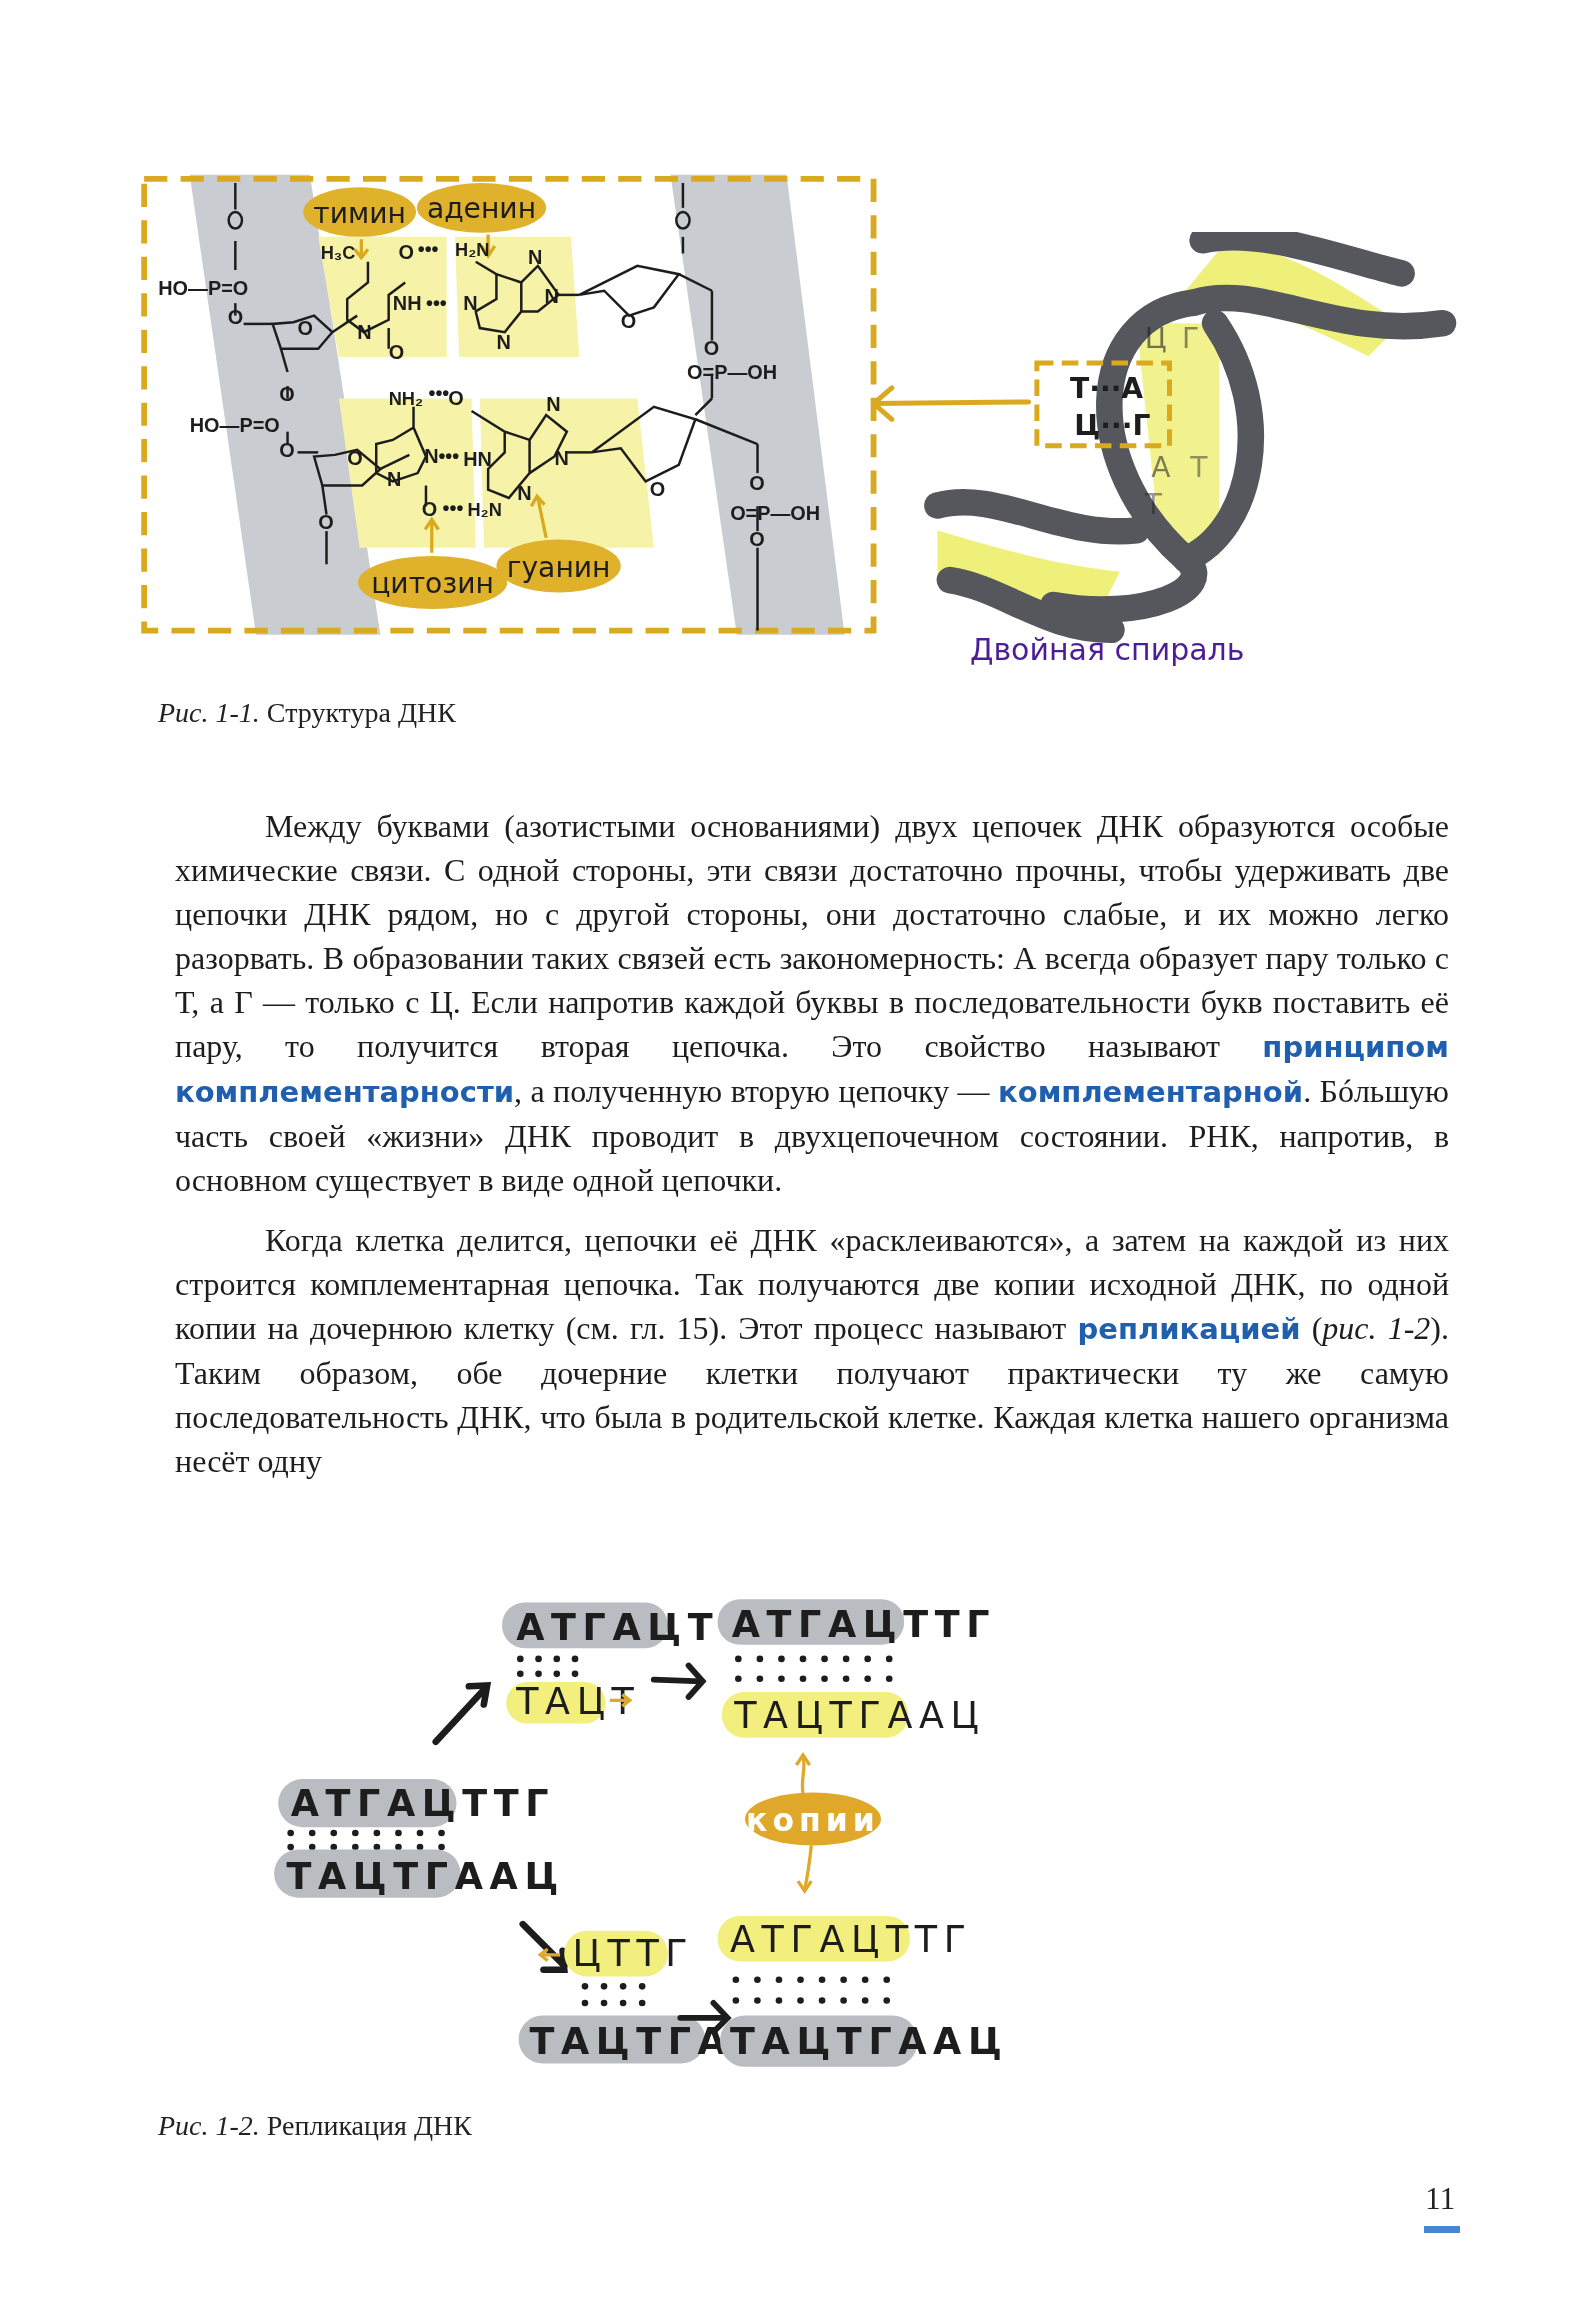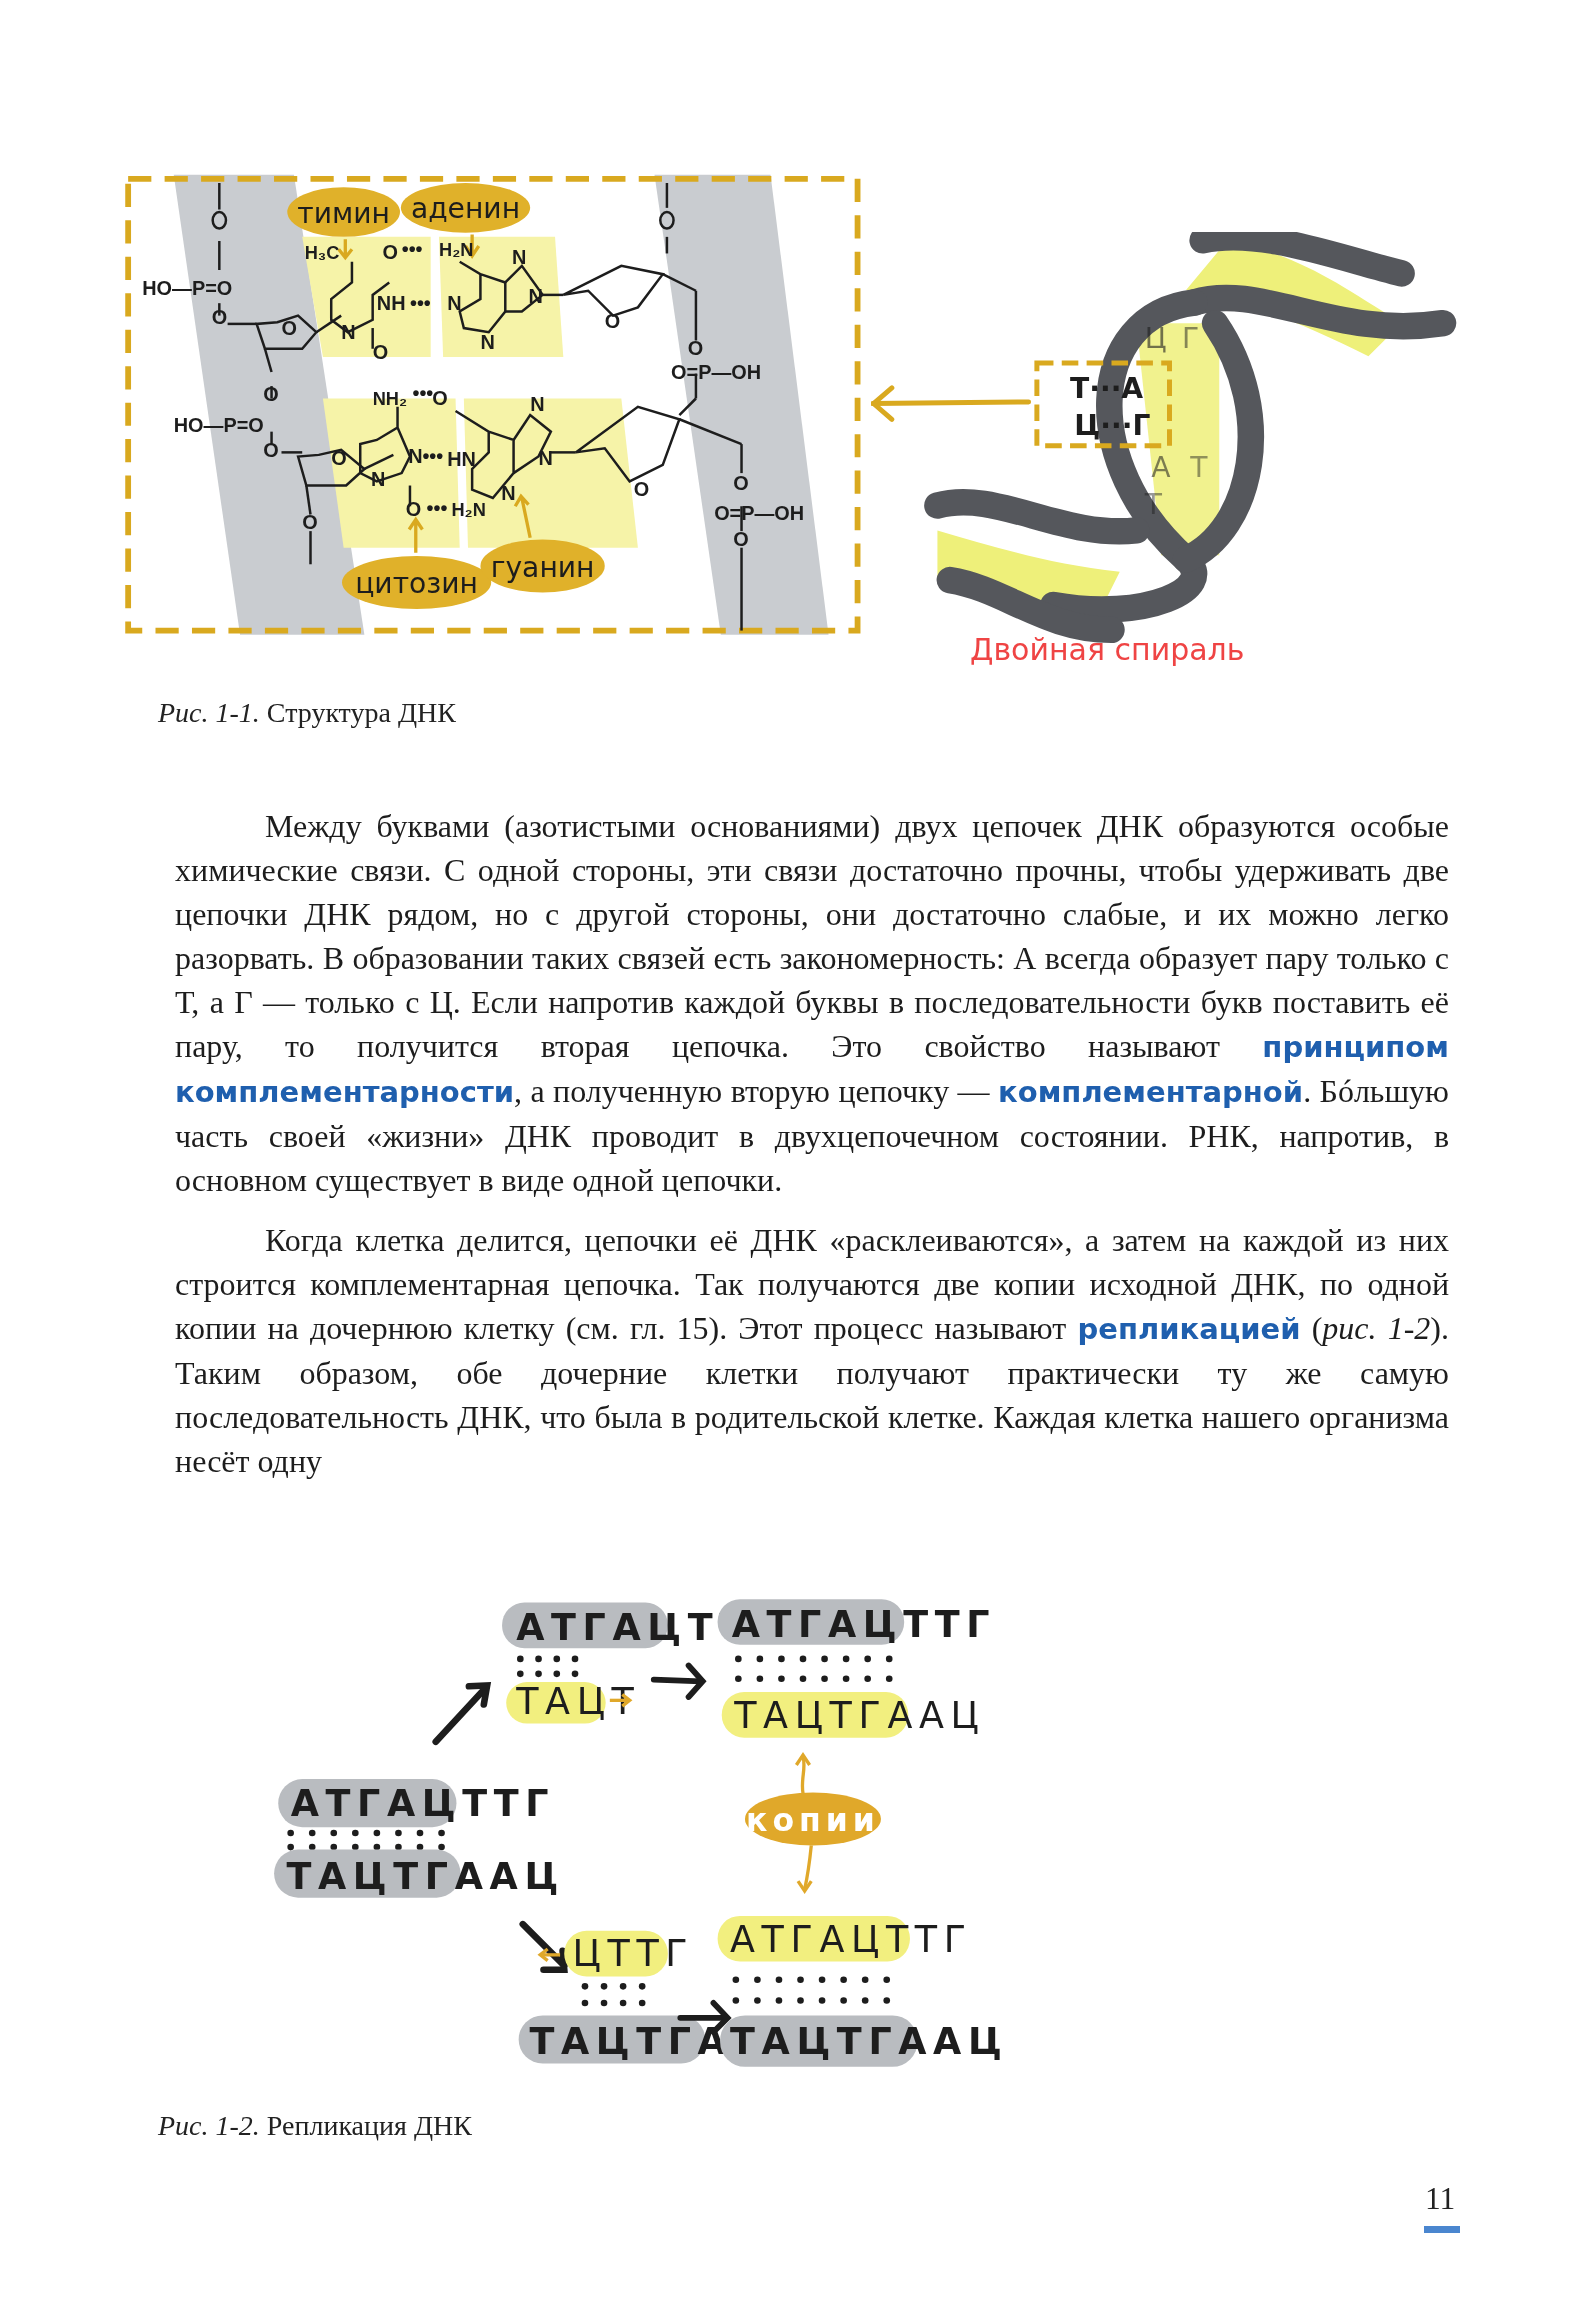--- a/index.html
+++ b/index.html
@@ -1,29 +1,29 @@
 <!DOCTYPE html>
 <html style="font-size:13.3px"><head>
 <meta charset="utf-8">
 <style>
   html, body { margin: 0; padding: 0; background: #ffffff; }
   body { width: 1594px; height: 2307px; position: relative; overflow: hidden;
          font-family: "Liberation Serif", "DejaVu Serif", serif; color: #1d1d1d; }
   .abs { position: absolute; }
 
   
-  #fig1 { left: 124px; top: 158px; width: 746px; height: 481px; }
+  #fig1 { left: 140px; top: 158px; width: 746px; height: 481px; }
   #fig1-svg { position: absolute; left: 0; top: 0; }
   .chem { font-family: "Liberation Sans", "DejaVu Sans", sans-serif; font-weight: bold; fill: #1d1d1d; }
   .pill-label { font-family: "DejaVu Sans", "Liberation Sans", sans-serif; fill: #1d1d1d; }
 
   #helix { left: 871px; top: 232px; width: 597px; height: 431px; }
   .helix-label { font-family: "DejaVu Sans", "Liberation Sans", sans-serif; font-size: 34px; fill: #1d1d1d; }
   #helix-caption { left: 970px; top: 632px; font-family: "DejaVu Sans", "Liberation Sans", sans-serif;
-                   font-size: 30px; color: #ef4444; }
+                   font-size: 30px; color: #4c1d95; }
 
   .caption { font-size: 28px; color: #222; }
   .caption .it { font-style: italic; margin-top: 22px; }
   #fig1-caption { left: 158px; top: 697px; }
 
   
   #body-text { left: 159px; top: 788px; width: 1306px; font-size: 32px; line-height: 44px;
                text-align: justify; }
   #body-text p { margin: 16px; text-indent: 90px; }
   .term { font-family: "DejaVu Sans", "Liberation Sans", sans-serif; font-weight: bold; color: #1f5fae;

